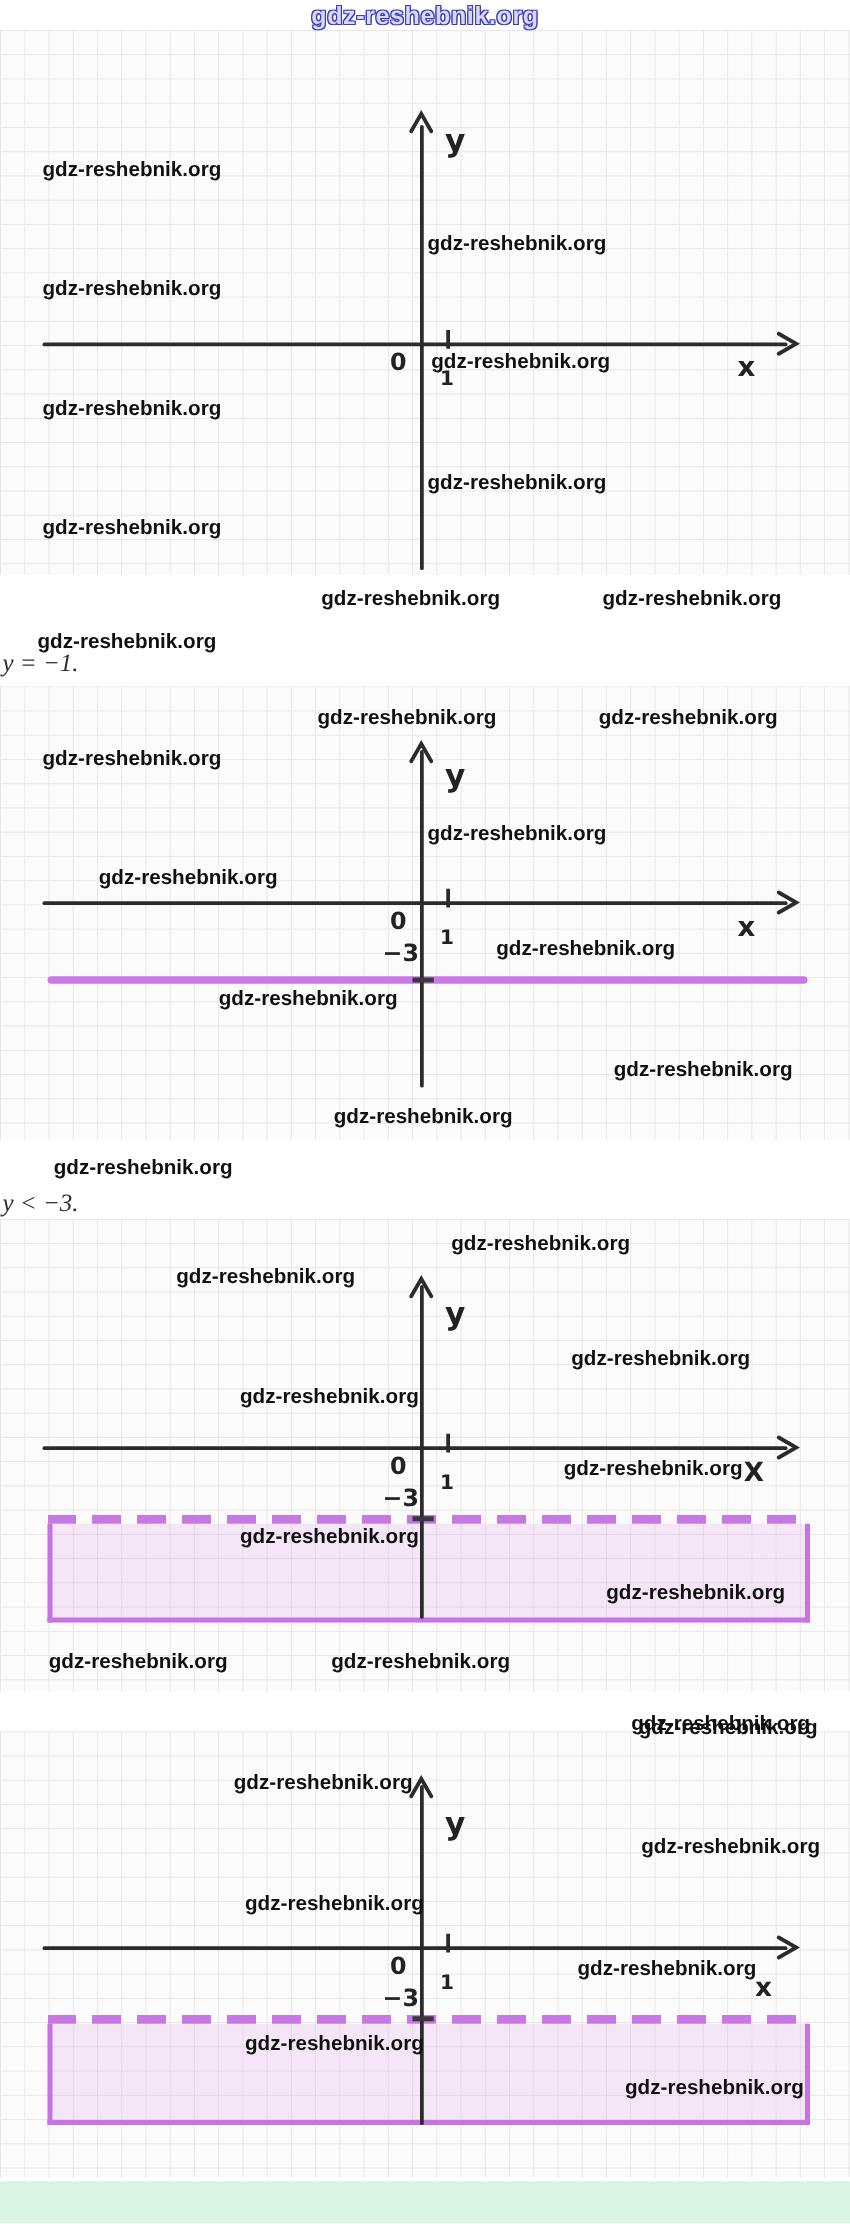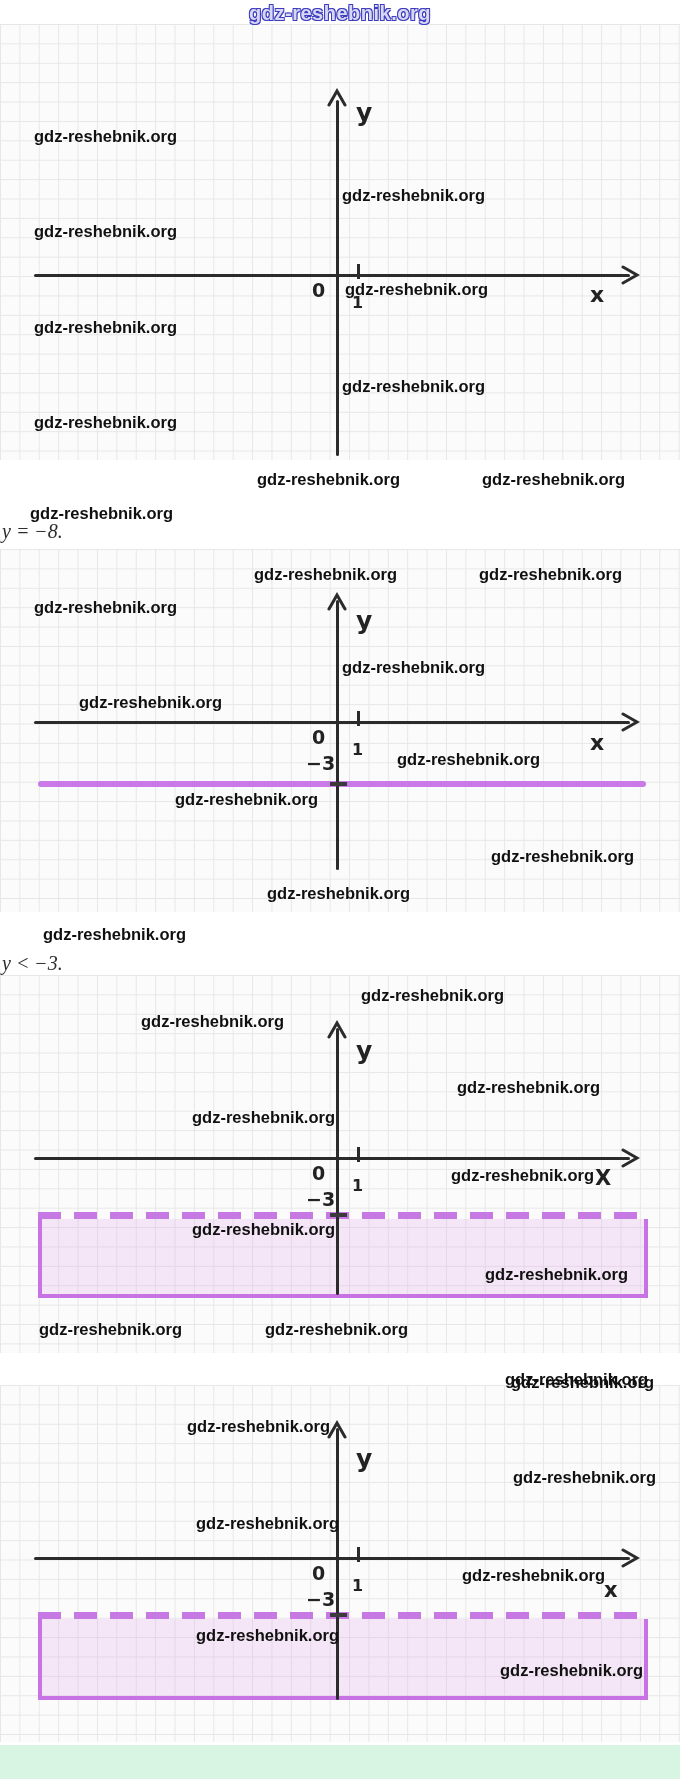--- a/index.html
+++ b/index.html
@@ -70,21 +70,21 @@
   <span class="wm" style="left:342px;top:186px;">gdz-reshebnik.org</span>
   <span class="wm" style="left:34px;top:222px;">gdz-reshebnik.org</span>
   <span class="wm" style="left:345px;top:280px;">gdz-reshebnik.org</span>
   <span class="wm" style="left:34px;top:318px;">gdz-reshebnik.org</span>
   <span class="wm" style="left:342px;top:377px;">gdz-reshebnik.org</span>
   <span class="wm" style="left:34px;top:413px;">gdz-reshebnik.org</span>
   <span class="wm" style="left:257px;top:470px;">gdz-reshebnik.org</span>
   <span class="wm" style="left:482px;top:470px;">gdz-reshebnik.org</span>
 
   <span class="wm" style="left:30px;top:504px;">gdz-reshebnik.org</span>
-  <span class="eq" style="left:2px;top:520px;">y = −8.</span>
+  <span class="eq" style="left:2px;top:520px;">y = −1.</span>
 
   <div class="grid-panel" style="top:549px;height:363px;"></div>
 
   <div class="sol-line" style="left:38px;top:781px;width:608px;"></div>
 
   <div class="vaxis" style="left:336px;top:600px;height:270px;"></div>
   <svg class="arrow" style="left:326px;top:592px;" width="22" height="22">
       <path d="M3 17 L11 3 L19 17" fill="none" stroke="#2b2b2b" stroke-width="3" stroke-linecap="round"></path>
     </svg>
   <div class="haxis" style="left:34px;top:721px;width:596px;"></div>

